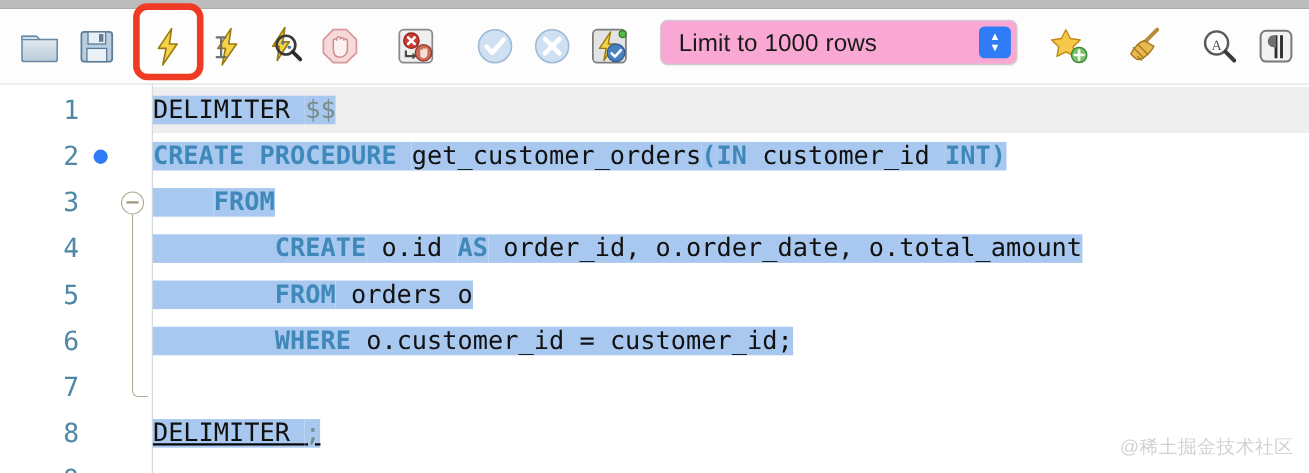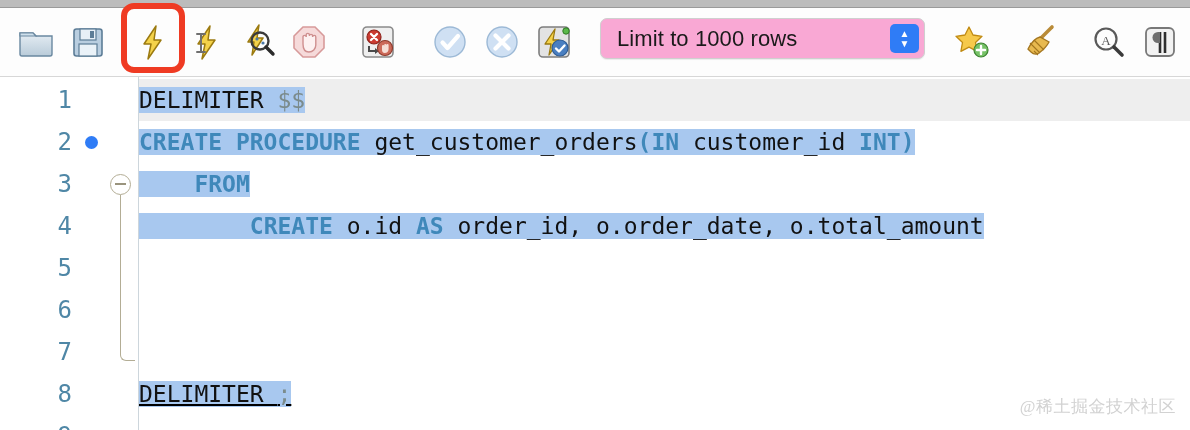--- a/index.html
+++ b/index.html
@@ -112,21 +112,21 @@
   }
   .line .seg{padding:0;}
   .sel{background:#a8c8ef;}
   .kw{color:#3f88ba;font-weight:bold;}
   .pun{color:#3f88ba;font-weight:bold;}
   .id{color:#111111;}
   .dim{color:#7b8b8b;}
 
   .watermark{
     position:absolute;right:14px;bottom:12px;
-    font-family:Liberation Serif, serif;
+    font-family:Liberation Sans, sans-serif;
     font-size:17px;color:#d2d2d2;letter-spacing:.5px;
     user-select:none;pointer-events:none;
   }
 </style>
 </head>
 <body>
 
 <div class="app">
 
   <div class="toolbar">
@@ -296,19 +296,21 @@
         <div class="fold-circle" style="top: 96.5px;"></div>
         <div class="fold-line" style="top: 117.5px; height: 155.5px;"></div>
         <div class="fold-foot" style="left: 119.5px; top: 273px;"></div>
       </div>
     <div class="code" id="code">
         <div class="cur-line-bg" style="top: 2px;"></div>
         <div class="line" style="top: 2px;"><span class="seg id sel">DELIMITER </span><span class="seg dim sel">$$</span></div>
         <div class="line" style="top: 44px;"><span class="seg kw sel">CREATE PROCEDURE </span><span class="seg id sel">get_customer_orders</span><span class="seg pun sel">(</span><span class="seg kw sel">IN</span><span class="seg id sel"> customer_id </span><span class="seg kw sel">INT</span><span class="seg pun sel">)</span></div>
         <div class="line" style="top: 86px;"><span class="seg id sel">    </span><span class="seg kw sel">FROM</span></div>
         <div class="line" style="top: 128px;"><span class="seg id sel">        </span><span class="seg kw sel">CREATE</span><span class="seg id sel"> o.id </span><span class="seg kw sel">AS</span><span class="seg id sel"> order_id, o.order_date, o.total_amount</span></div>
+        <div class="line" style="top: 170px;"><span class="seg id sel">        </span><span class="seg kw sel">FROM</span><span class="seg id sel"> orders o</span></div>
+        <div class="line" style="top: 212px;"><span class="seg id sel">        </span><span class="seg kw sel">WHERE</span><span class="seg id sel"> o.customer_id = customer_id;</span></div>
         <div class="line" style="top: 296px; text-decoration: underline;"><span class="seg id sel">DELIMITER </span><span class="seg dim sel">;</span></div>
         <div class="line" style="top: 338px;"></div>
       </div>
     <div class="watermark">@稀土掘金技术社区</div>
   </div>
 
 </div>
 
 </body></html>

